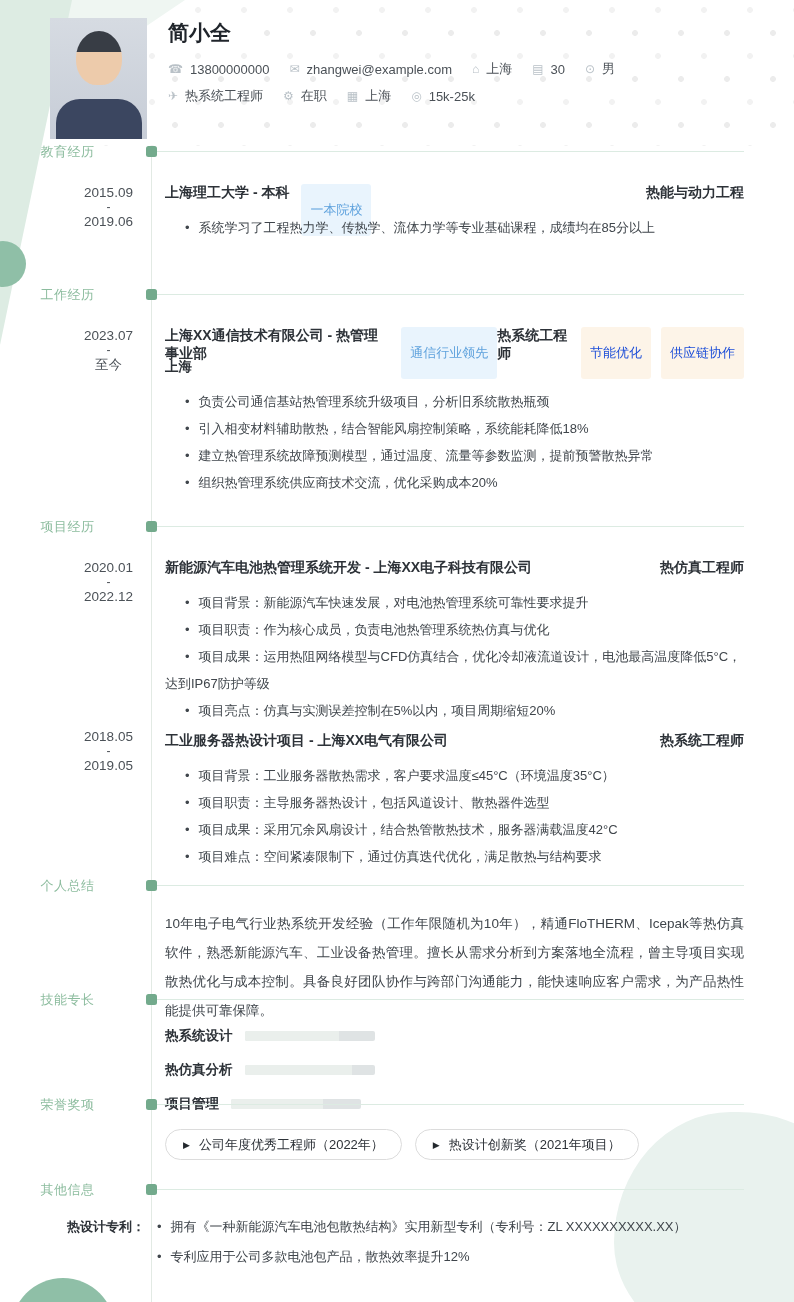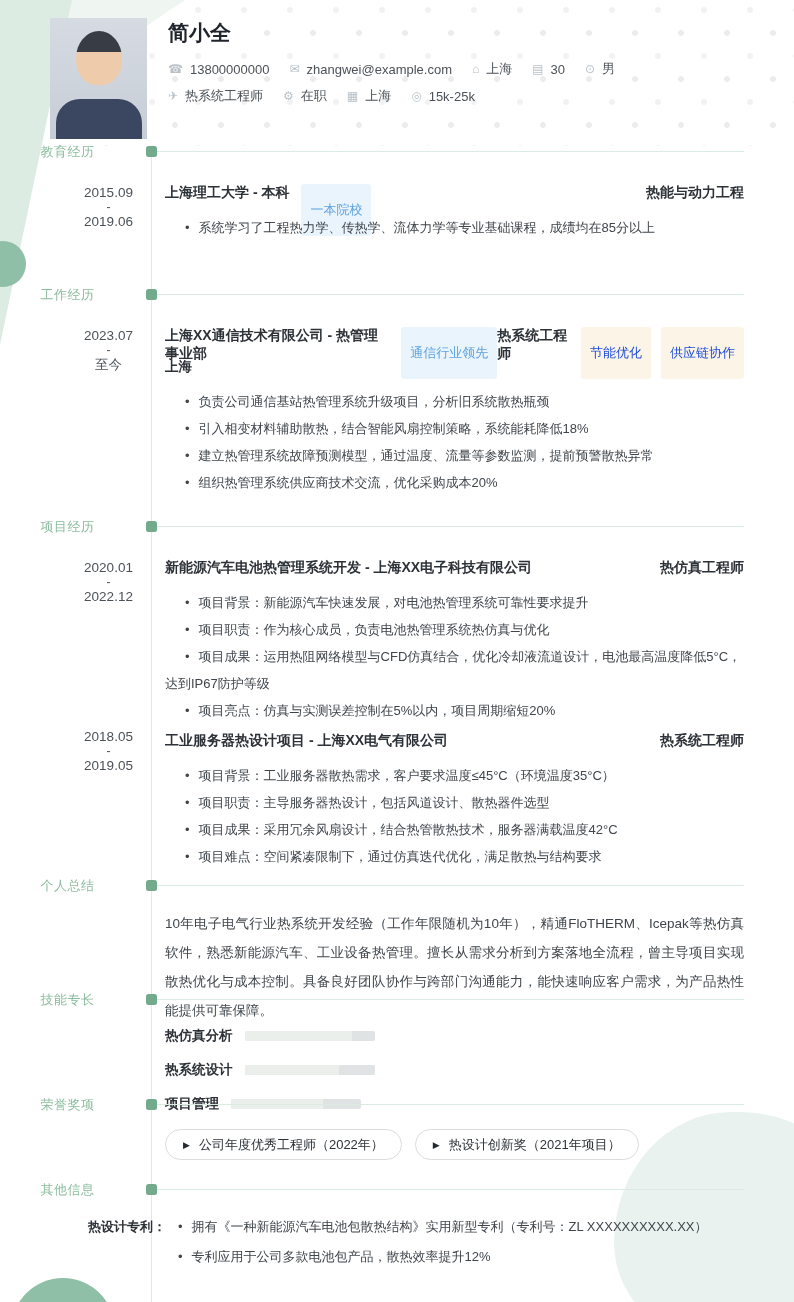--- a/index.html
+++ b/index.html
@@ -65,21 +65,21 @@
   .skill-name{font-weight:700;font-size:13.5px;color:#2d3238;flex:none;}
   .skill-bar{width:130px;height:10px;margin-left:12px;border-radius:2px;overflow:hidden;
         background:#dfe3e4;display:flex;}
   .bar-fill{height:100%;background:#eaefec;}
   
   .pill-row{margin:18px 50px 0 165px;display:flex;gap:13px;}
   .pill{display:inline-flex;align-items:center;height:31px;padding:0 17px;border:1px solid #dcdcdc;
         border-radius:16px;background:#fff;font-size:13px;color:#2d3238;box-sizing:border-box;}
   .pill .tri{font-size:9px;margin-right:9px;color:#24292e;}
   
-  .other-row{margin:16px 50px 0 88px;display:flex;font-size:13px;color:#3f454b;}
+  .other-row{margin:16px 50px 0 67px;display:flex;font-size:13px;color:#3f454b;}
   .other-head{font-weight:700;color:#2d3238;line-height:30px;flex:none;}
   .other-bullets{line-height:30px;min-width:0;}
   .other-bullets .dot{margin:0 9px 0 12px;}
 </style>
 </head>
 <body>
 
 <div class="page">
 
   <div class="dots"></div>
@@ -233,29 +233,29 @@
   </section>
 
   <section class="sec" style="top:993px">
     <div class="sec-head">
       <span class="sec-label">技能专长</span>
       <span class="sec-marker"></span>
       <span class="sec-line"></span>
     </div>
     <div class="skill-grid">
       <div class="skill">
+        <span class="skill-name">热系统设计</span>
+        <span class="skill-bar">
+            <span class="bar-fill" style="width: 73%;"></span>
+          </span>
+      </div>
+      <div class="skill">
         <span class="skill-name">热仿真分析</span>
         <span class="skill-bar">
             <span class="bar-fill" style="width: 83%;"></span>
-          </span>
-      </div>
-      <div class="skill">
-        <span class="skill-name">热系统设计</span>
-        <span class="skill-bar">
-            <span class="bar-fill" style="width: 73%;"></span>
           </span>
       </div>
       <div class="skill">
         <span class="skill-name">项目管理</span>
         <span class="skill-bar">
             <span class="bar-fill" style="width: 71%;"></span>
           </span>
       </div>
     </div>
   </section>

